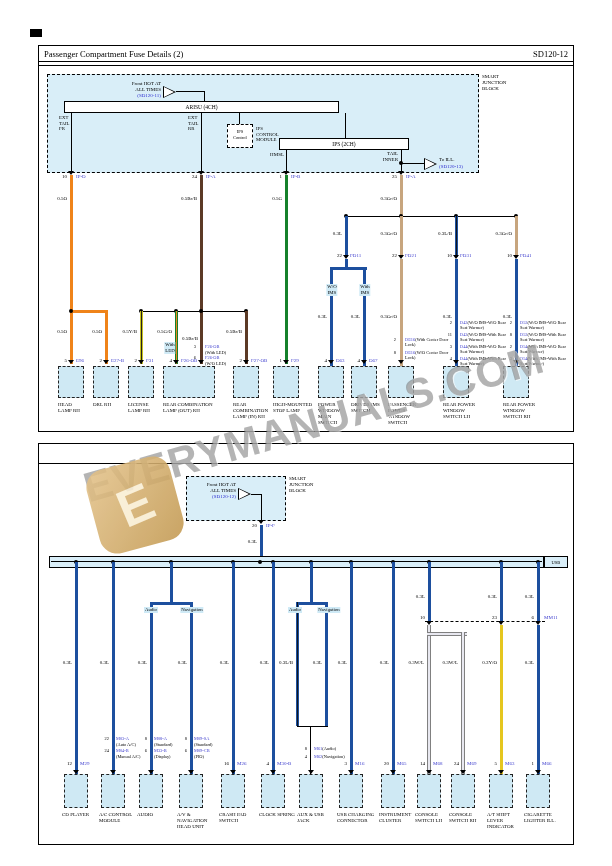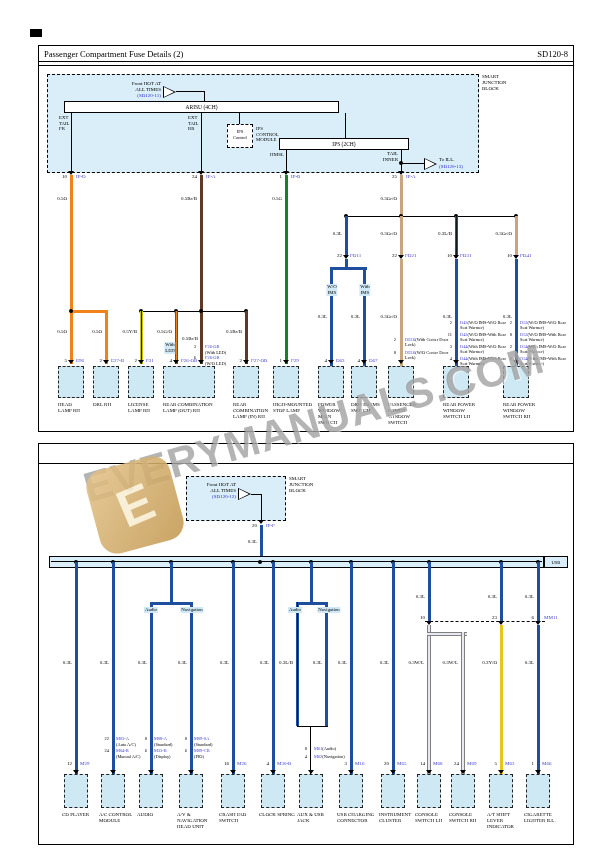--- a/index.html
+++ b/index.html
@@ -47,21 +47,21 @@
 </style>
 </head>
 <body>
 
 <div id="page">
 <div class="corner"></div>
 
 <div class="panel" style="left:38px;top:45px;width:536px;height:387px">
   <div class="hdr">
     <span>Passenger Compartment Fuse Details (2)</span>
-    <span>SD120-8</span>
+    <span>SD120-12</span>
   </div>
   <div class="rule"></div>
 
   <div class="sjb" style="left:8px;top:28px;width:432px;height:99px"></div>
   <div class="lb" style="left:443px;top:28px">SMART</div>
   <div class="lb" style="left:443px;top:34px">JUNCTION</div>
   <div class="lb" style="left:443px;top:40px">BLOCK</div>
 
   <div class="lb ra" style="left:122px;top:35px">Front HOT AT</div>
   <div class="lb ra" style="left:122px;top:41px">ALL TIMES</div>

